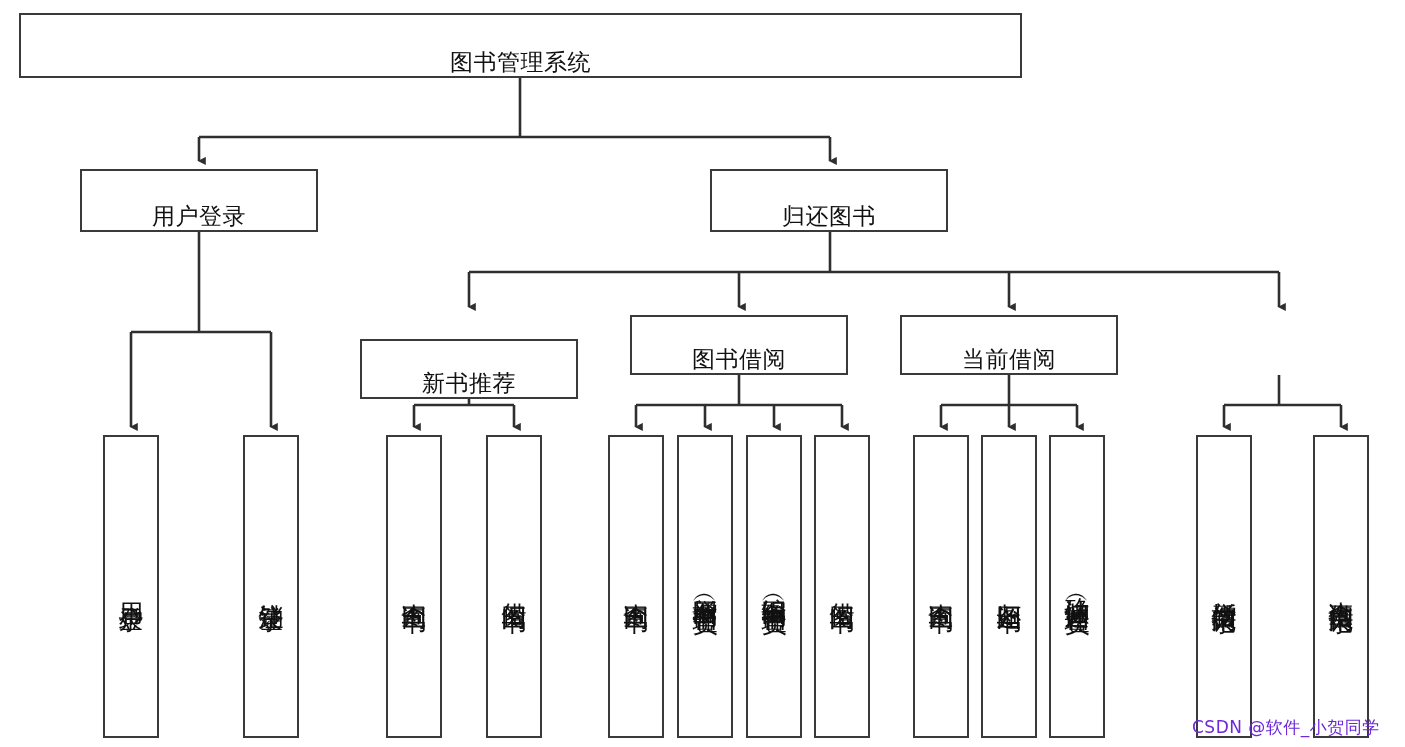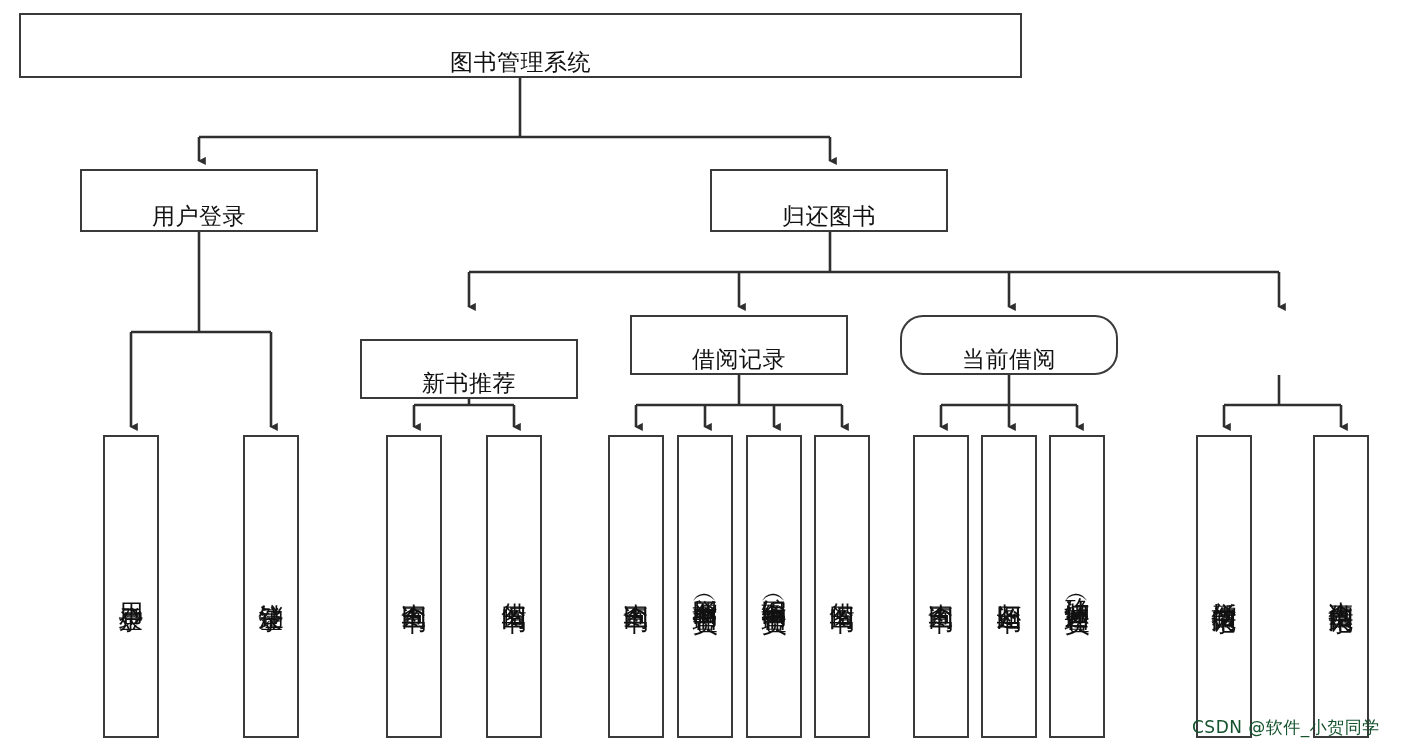--- a/index.html
+++ b/index.html
@@ -58,21 +58,21 @@
     font-size: 25px;
     letter-spacing: 2px;
     line-height: 1;
     white-space: nowrap;
   }
   #watermark {
     position: absolute;
     left: 1192px;
     top: 716px;
     font-size: 17px;
-    color: #14532d;
+    color: #6d28d9;
     white-space: nowrap;
     letter-spacing: 0.5px;
     user-select: none;
   }
 </style>
 </head>
 <body>
 
 <div id="diagram-root">
 
@@ -137,24 +137,24 @@
 
   <div class="node horiz" style="left:710px; top:169px; width:238px; height:63px;">
     <span class="label">归还图书</span>
   </div>
 
   <div class="node horiz" style="left:360px; top:315px; width:218px; height:60px;margin-top:24px;">
     <span class="label">新书推荐</span>
   </div>
 
   <div class="node horiz" style="left:630px; top:315px; width:218px; height:60px;">
-    <span class="label">借阅记录</span>
-  </div>
-
-  <div class="node horiz" style="left:900px; top:315px; width:218px; height:60px;border-radius:23px;">
+    <span class="label">图书借阅</span>
+  </div>
+
+  <div class="node horiz" style="left:900px; top:315px; width:218px; height:60px;">
     <span class="label">当前借阅</span>
   </div>
 
 
   <div class="node vert" style="left:103px; top:435px; width:56px; height:303px;">
     <span class="label">用户登录</span>
   </div>
 
   <div class="node vert" style="left:243px; top:435px; width:56px; height:303px;">
     <span class="label">注销登录</span>

